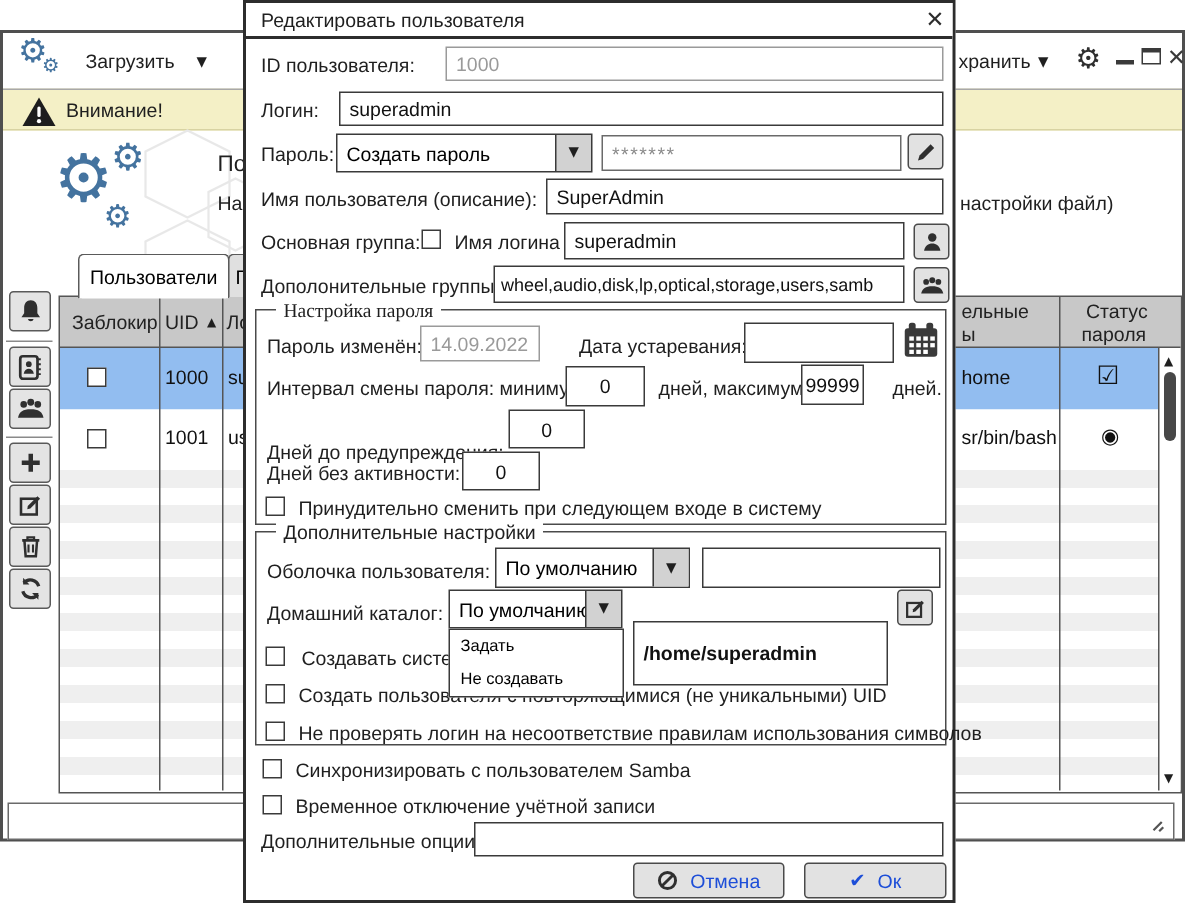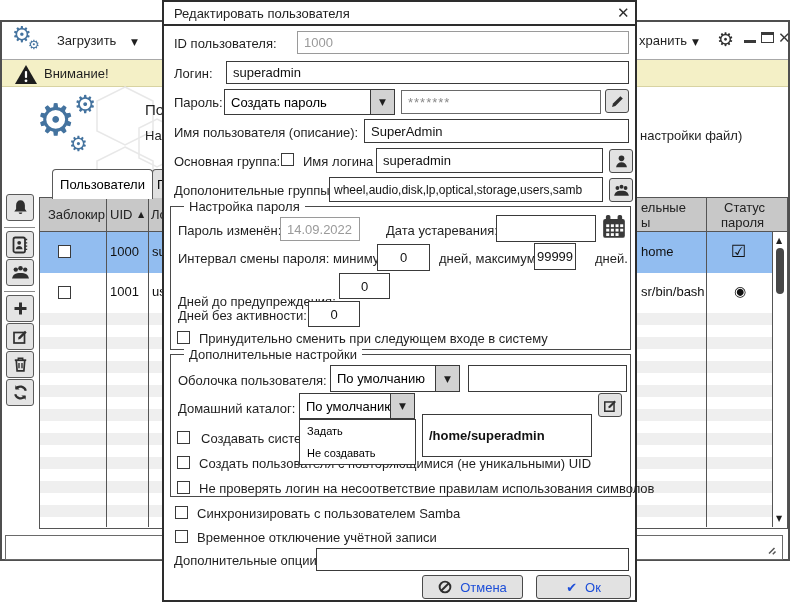--- a/index.html
+++ b/index.html
@@ -233,21 +233,21 @@
     <div class="abs ibtn" style="left:445px;top:176px;">
       <svg width="17" height="13" viewBox="0 0 19 15">
         <circle cx="4.8" cy="4.6" r="2.2" fill="#2f2f2f"></circle>
         <circle cx="9.5" cy="3.2" r="2.3" fill="#2f2f2f"></circle>
         <circle cx="14.2" cy="4.6" r="2.2" fill="#2f2f2f"></circle>
         <path d="M1 13.5c.9-4 3.3-5.6 8.5-5.6s7.6 1.6 8.5 5.6z" fill="#2f2f2f"></path>
       </svg>
     </div>
 
     <div class="abs fs" style="left:6px;top:204px;width:461px;height:144px;"></div>
-    <span class="abs legend" style="left:20px;top:197px;">Настройка пароля</span>
+    <span class="abs legend" style="left:20px;top:197px;font-family:Liberation Serif, serif;">Настройка пароля</span>
 
     <span class="abs lbl" style="left:14px;top:221px;">Пароль изменён:</span>
     <div class="abs tf dis" style="left:116px;top:215px;width:80px;height:24px;">14.09.2022</div>
     <span class="abs lbl" style="left:222px;top:221px;">Дата устаревания:</span>
     <div class="abs tf" style="left:332px;top:213px;width:100px;height:27px;"></div>
     <svg class="abs" style="left:437px;top:212px;" width="26" height="26" viewBox="0 0 24 24">
       <rect x="2" y="4.5" width="20" height="17.5" rx="2" fill="#3a3a3a"></rect>
       <rect x="4.5" y="1" width="4.2" height="6" rx="1.6" fill="#3a3a3a"></rect>
       <rect x="15.3" y="1" width="4.2" height="6" rx="1.6" fill="#3a3a3a"></rect>
       <g fill="#fff">

